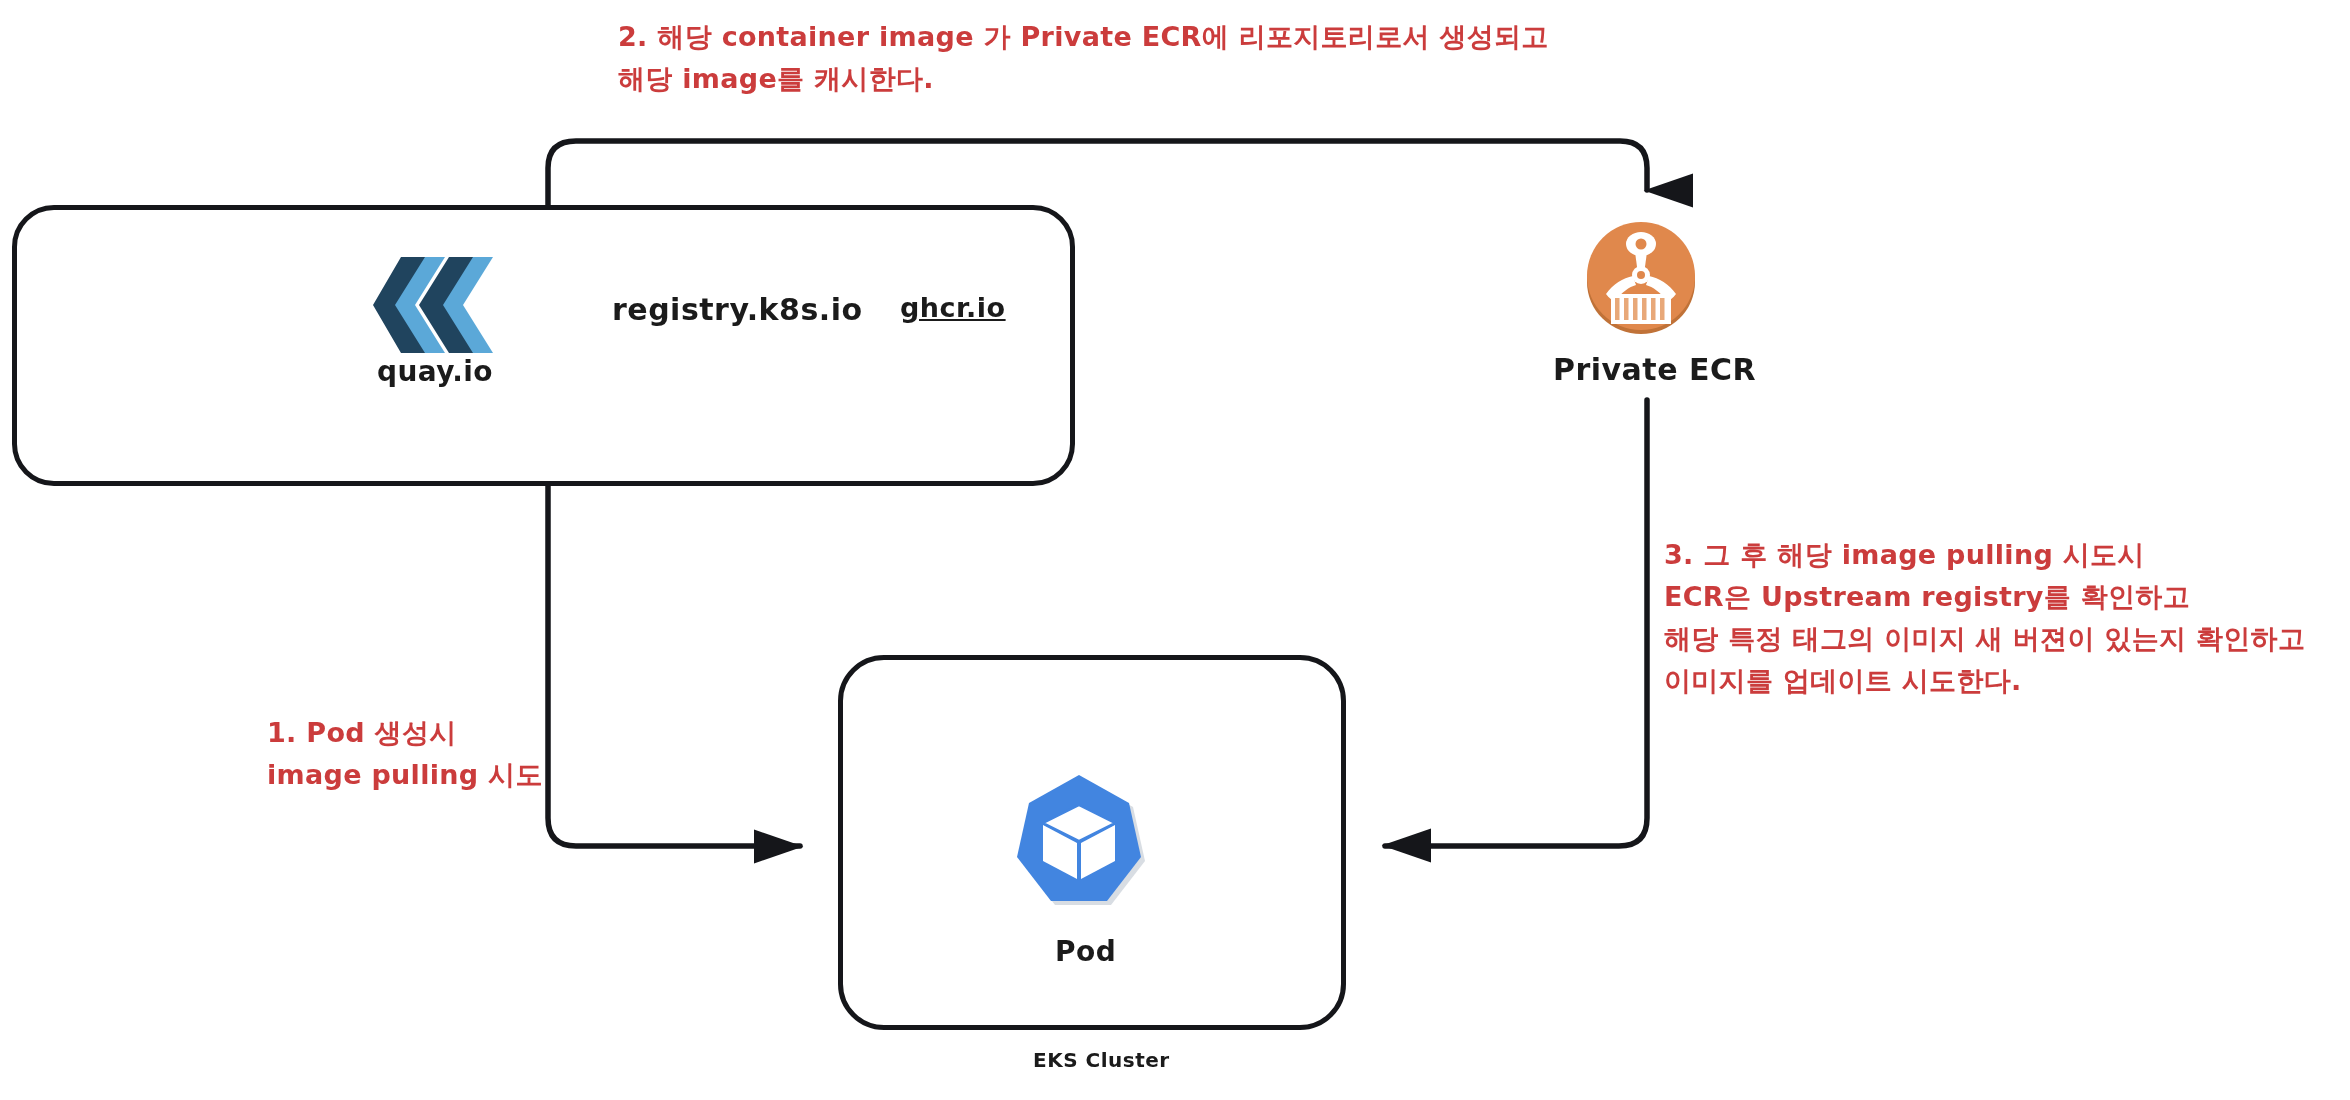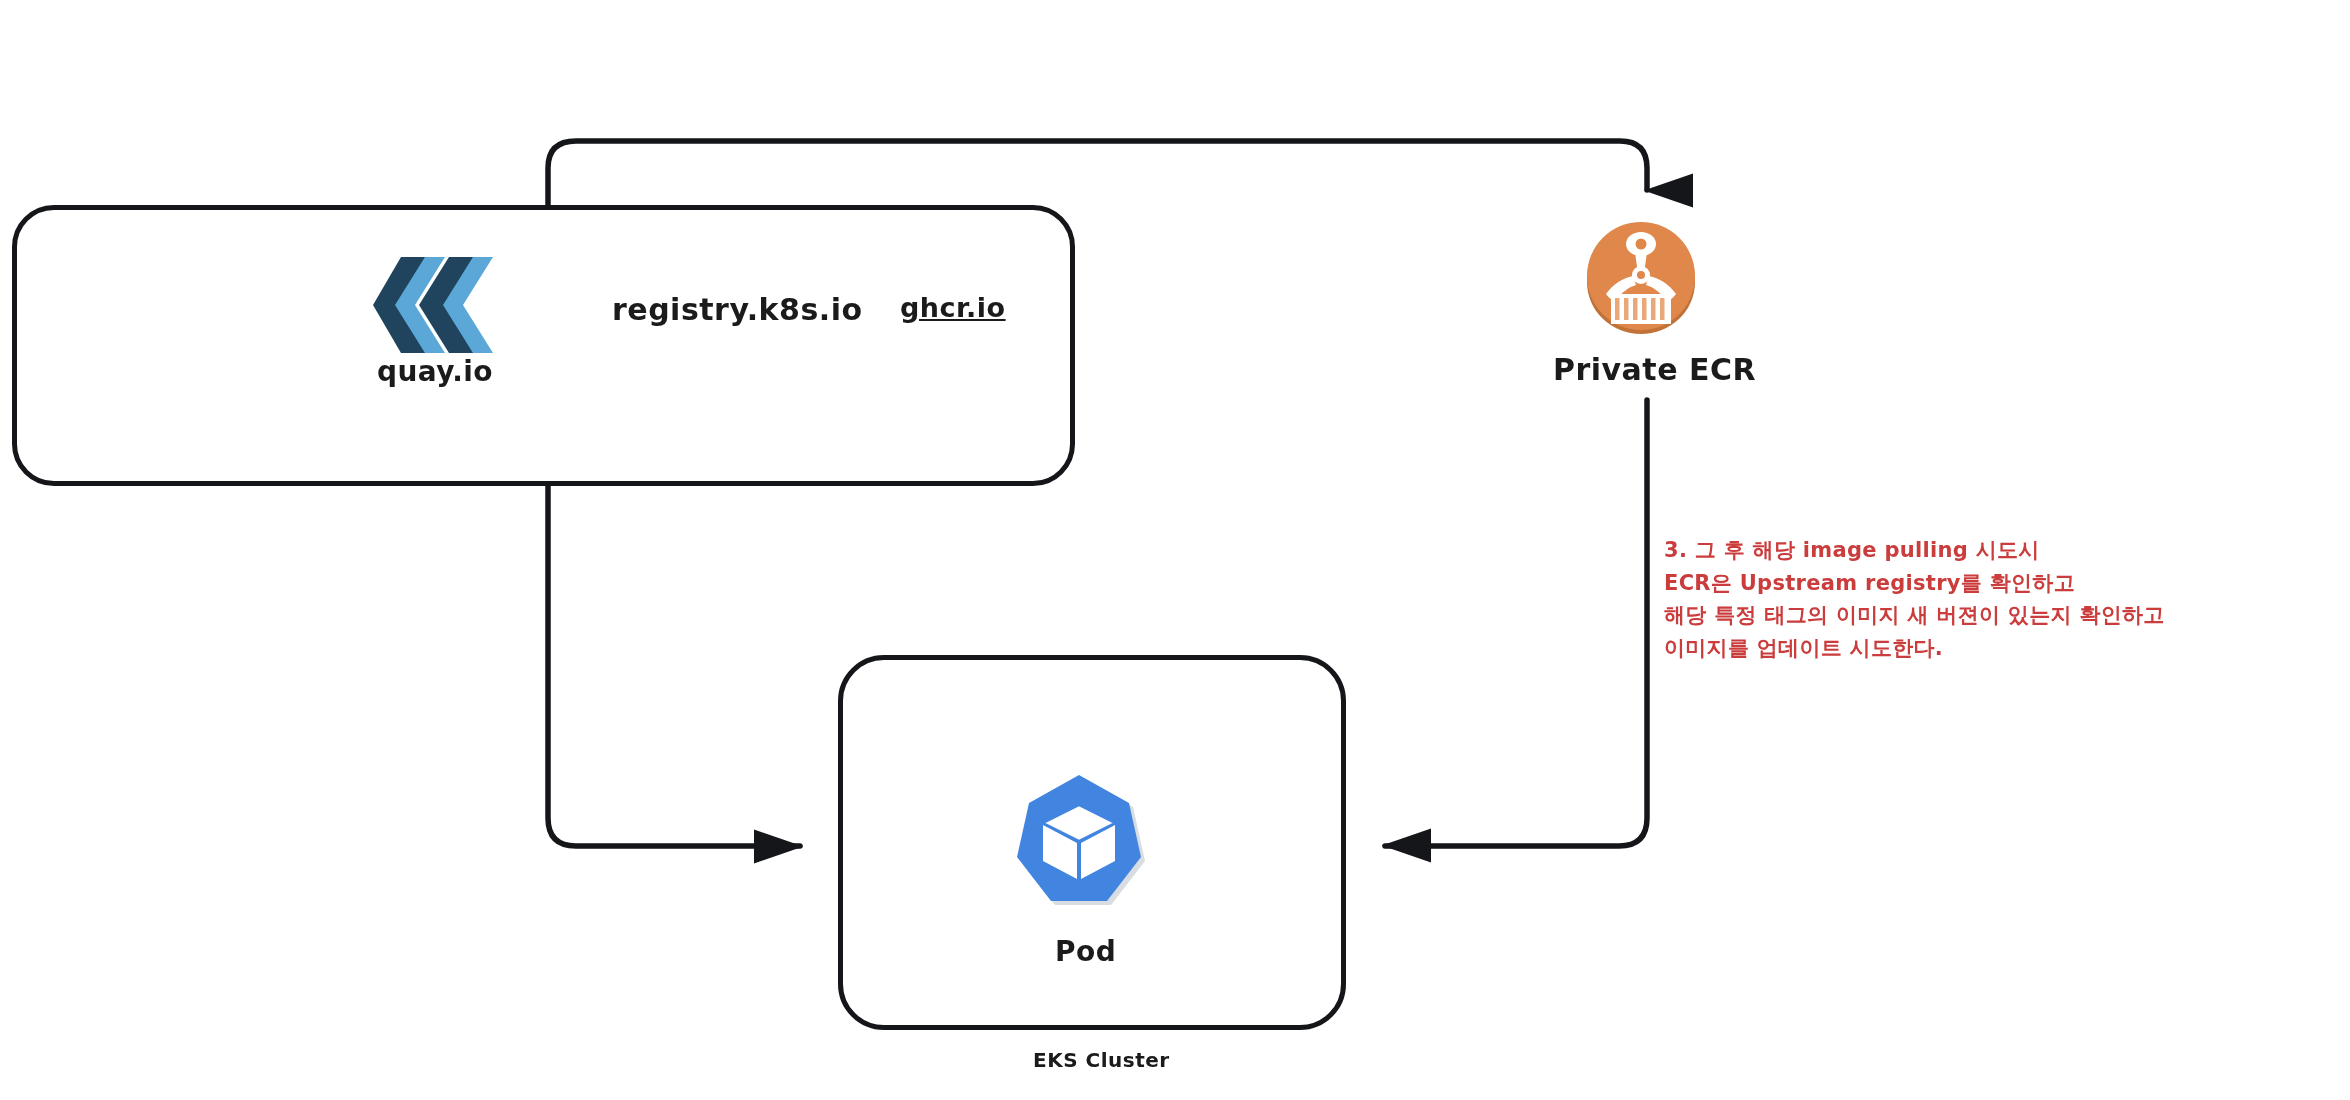--- a/index.html
+++ b/index.html
@@ -93,21 +93,21 @@
     border-radius: 46px;
     background: #ffffff;
   }
   #pod-icon-wrap { left: 1005px; top: 767px; width: 148px; height: 148px; }
   #pod-label { left: 1055px; top: 935px; font-size: 28px; }
   #eks-label { left: 1033px; top: 1048px; font-size: 20px; }
 
   
   #note-2 { left: 618px; top: 16px; font-size: 27px; }
   #note-1 { left: 267px; top: 712px; font-size: 27px; }
-  #note-3 { left: 1664px; top: 534px; font-size: 21px; }
+  #note-3 { left: 1664px; top: 534px; font-size: 27px; }
 
   
   #connectors {
     position: absolute;
     left: 0; top: 0;
     width: 2350px; height: 1100px;
     pointer-events: none;
   }
 </style>
 </head>
@@ -203,20 +203,24 @@
       <g stroke="#4285e0" stroke-width="2.5" fill="none">
         <polygon points="74,38 110,56 74,74 38,56"></polygon>
         <line x1="74" y1="74" x2="74" y2="112"></line>
       </g>
     </svg>
   </div>
   <div class="abs hand" id="pod-label">Pod</div>
 
   <div class="abs hand" id="eks-label">EKS Cluster</div>
 
-
+  <div class="abs note" id="note-2">2. 해당 container image 가 Private ECR에 리포지토리로서 생성되고
+해당 image를 캐시한다.</div>
+
+  <div class="abs note" id="note-1">1. Pod 생성시
+image pulling 시도</div>
 
   <div class="abs note" id="note-3">3. 그 후 해당 image pulling 시도시
 ECR은 Upstream registry를 확인하고
 해당 특정 태그의 이미지 새 버젼이 있는지 확인하고
 이미지를 업데이트 시도한다.</div>
 
 </div>
 
 </body></html>

